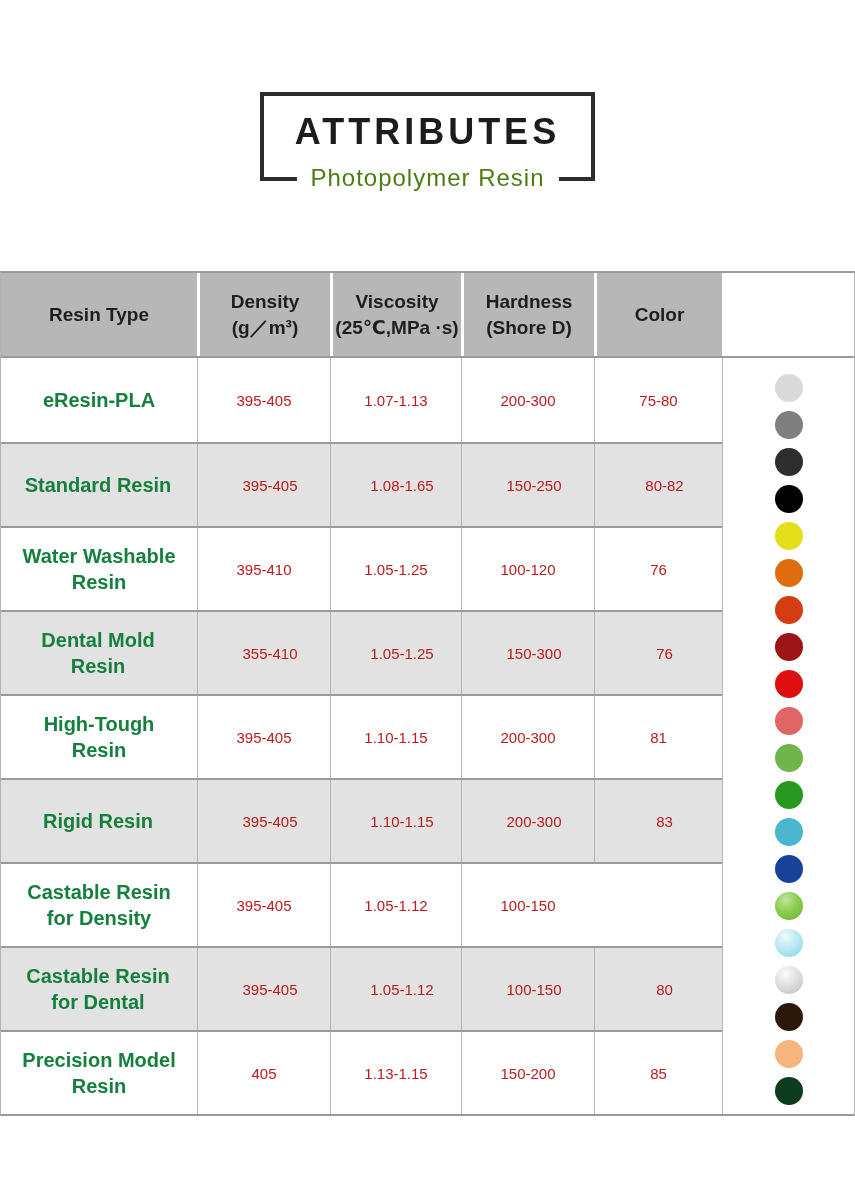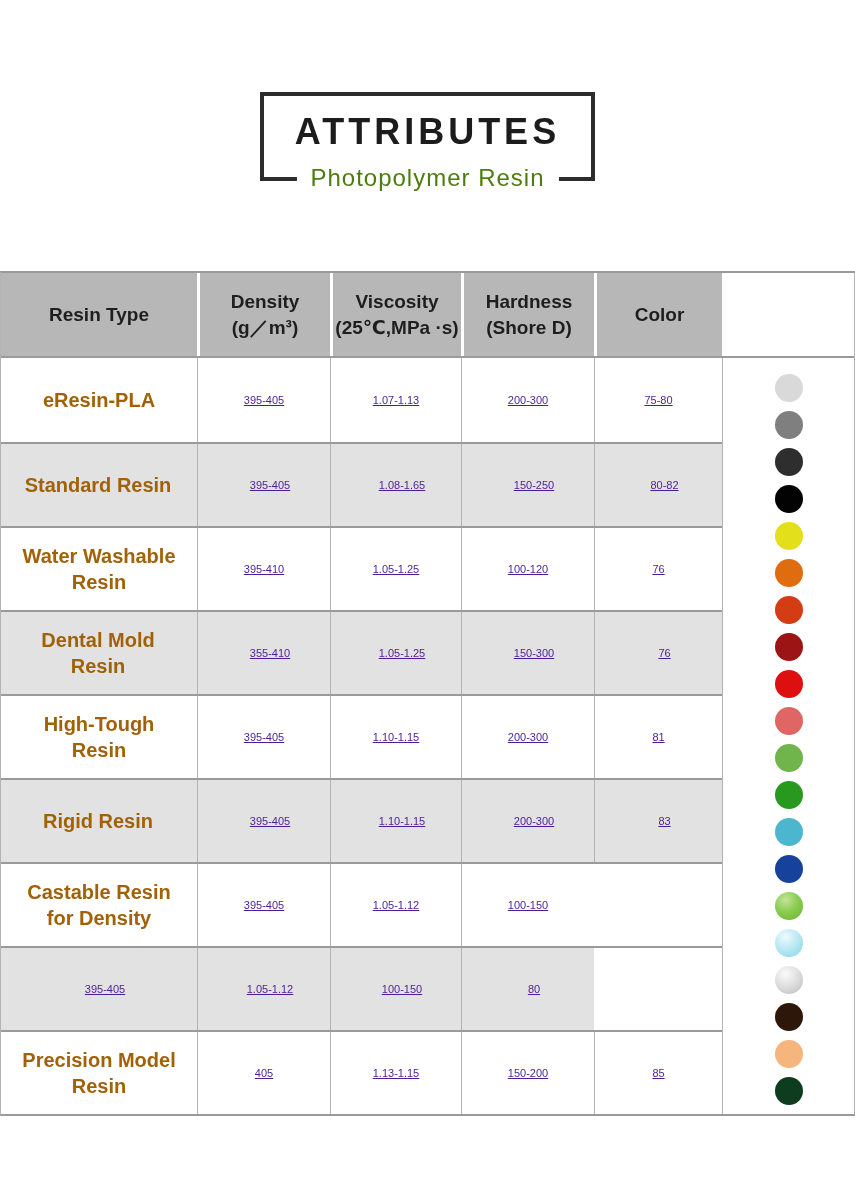--- a/index.html
+++ b/index.html
@@ -51,22 +51,22 @@
     display:grid;grid-template-columns:196px 133px 131px 133px 128px;
     height:84px;box-sizing:border-box;
   }
   .trow + .trow{border-top:2px solid #9a9a9a;}
   .trow.alt .cell{background:#e2e2e2;padding-left:12px;}
   .cell{
     background:#ffffff;box-sizing:border-box;
     display:flex;align-items:center;justify-content:center;text-align:center;
   }
   .cell + .cell{border-left:1px solid #b3b3b3;}
-  .cell.name{font-size:20px;font-weight:700;color:#a16207;line-height:1.3;padding:0 14px;}
-  .cell.val{font-size:11px;color:#4c1d95;text-decoration:underline;}
+  .cell.name{font-size:20px;font-weight:700;color:#15803d;line-height:1.3;padding:0 14px;}
+  .cell.val{font-size:15px;color:#b91c1c;}
 
   .color-col{
     flex:1;box-sizing:border-box;border-left:1px solid #b3b3b3;background:#ffffff;
     display:flex;flex-direction:column;align-items:center;
     padding-top:16px;gap:9px;
   }
   .dot{width:28px;height:28px;border-radius:50%;flex:0 0 auto;}
 </style>
 </head>
 <body>
@@ -153,20 +153,21 @@
       </div>
 
       <div class="trow">
         <div class="cell name">Castable Resin for Density</div>
         <div class="cell val">395-405</div>
         <div class="cell val">1.05-1.12</div>
         <div class="cell val">100-150</div>
       </div>
 
       <div class="trow alt">
+        <div class="cell name">Castable Resin for Dental</div>
         <div class="cell val">395-405</div>
         <div class="cell val">1.05-1.12</div>
         <div class="cell val">100-150</div>
         <div class="cell val">80</div>
       </div>
 
       <div class="trow">
         <div class="cell name">Precision Model Resin</div>
         <div class="cell val">405</div>
         <div class="cell val">1.13-1.15</div>

